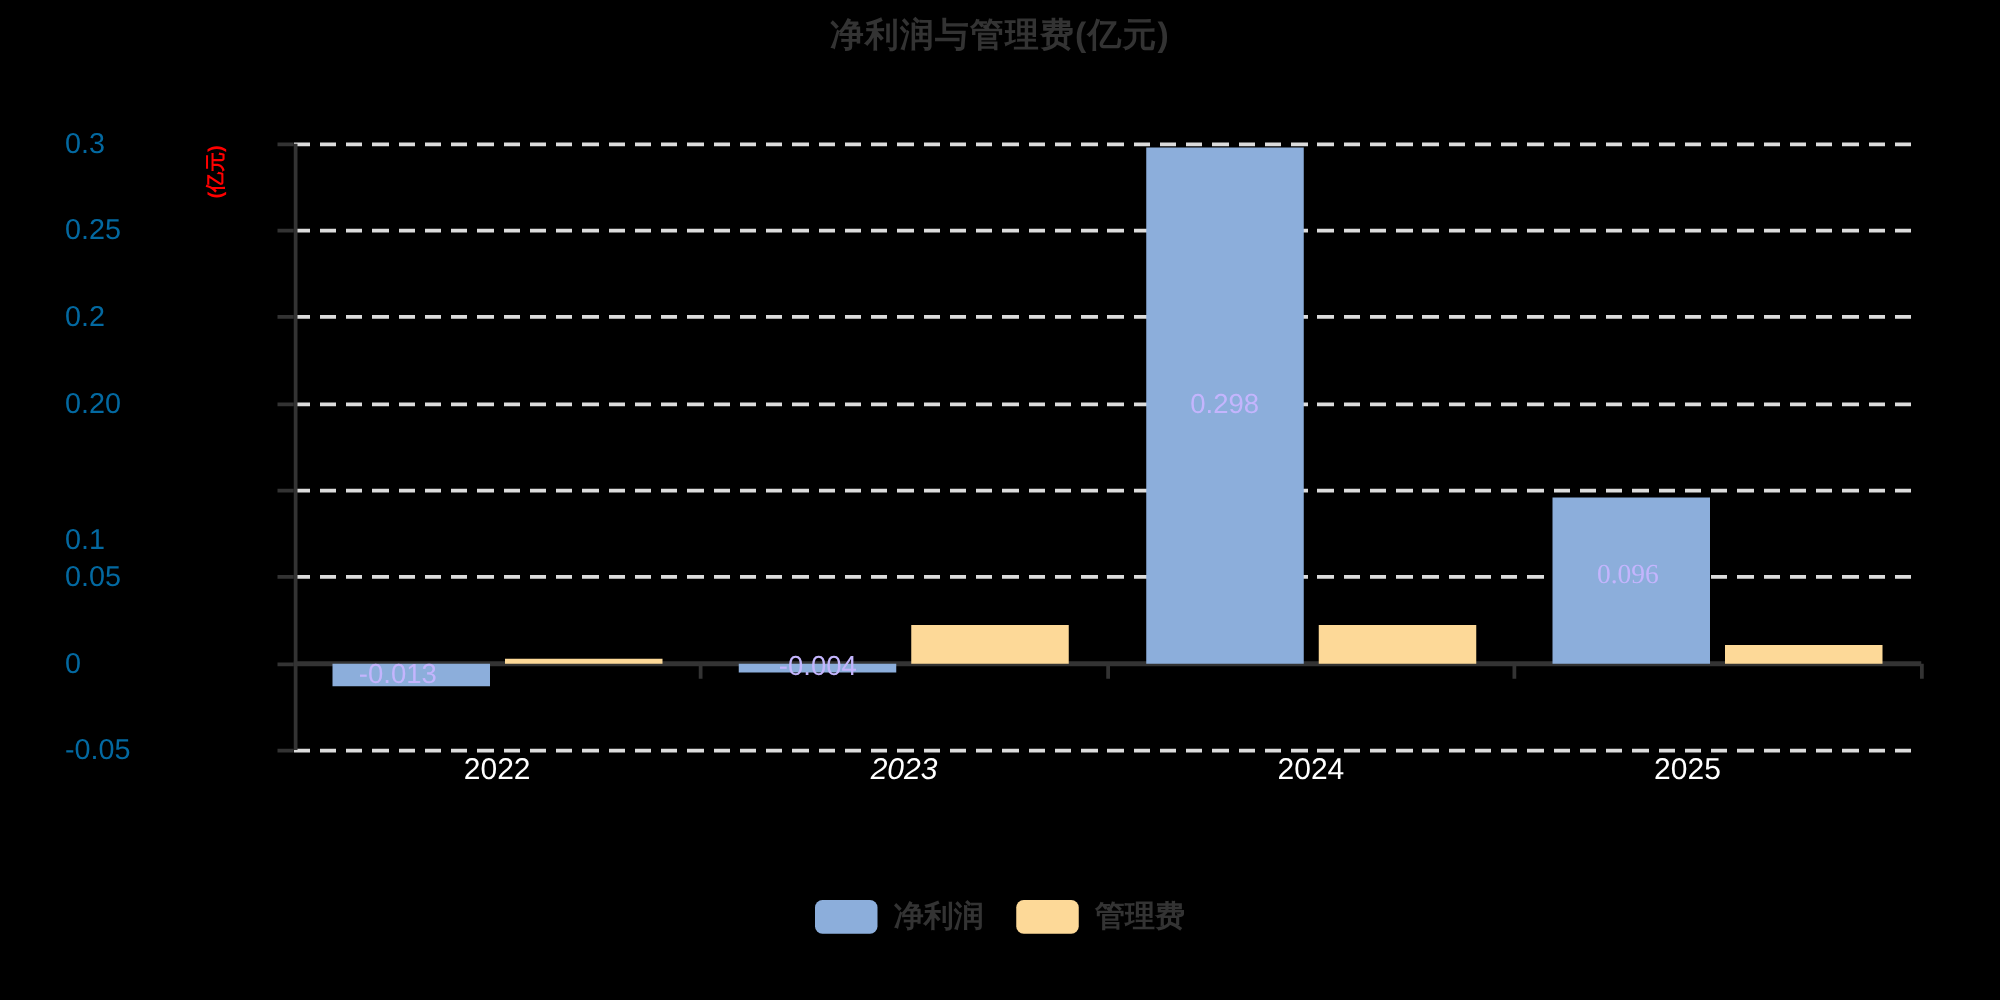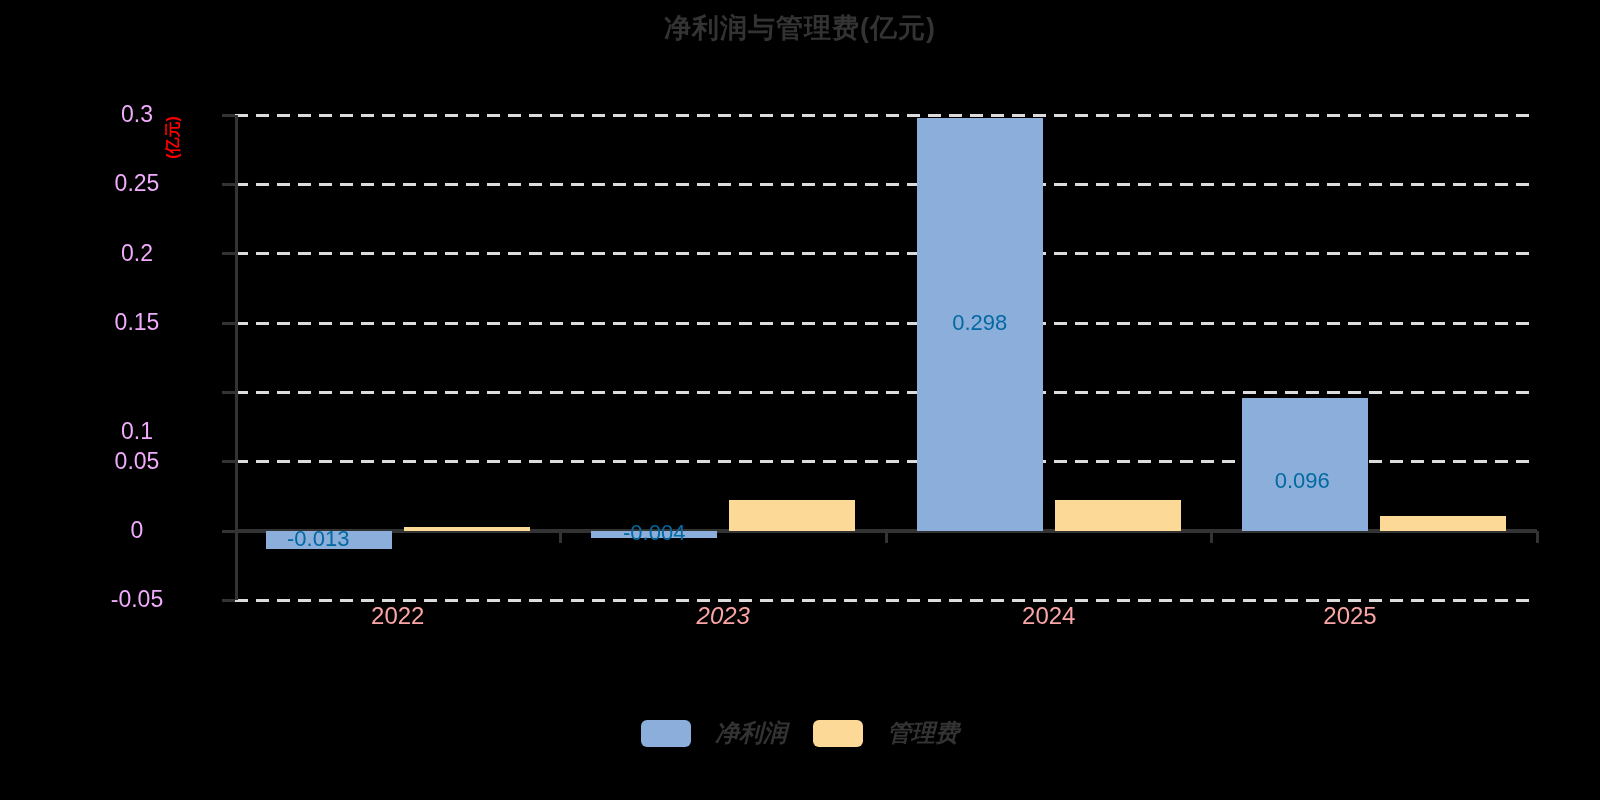--- a/index.html
+++ b/index.html
@@ -15,29 +15,29 @@
     position:absolute;left:128px;top:127px;width:90px;text-align:center;
     color:#f00;font-size:16px;font-weight:bold;
     transform:rotate(-90deg);transform-origin:center center;
   }
   .gridline{position:absolute;height:3px;
     background:repeating-linear-gradient(90deg,#dcdcdc 0 13px,rgba(0,0,0,0) 13px 21px);}
   .axis-line-y{position:absolute;width:3px;background:#333;}
   .axis-line-x{position:absolute;height:4px;background:#333;}
   .tick-y{position:absolute;width:13px;height:3px;background:#333;}
   .tick-x{position:absolute;width:3px;height:12px;background:#333;}
-  .ytick-label{position:absolute;width:170px;text-align:center;font-size:23px;color:#f0abfc;}
-  .xtick-label{position:absolute;width:200px;text-align:center;font-size:24px;color:#fca5a5;}
+  .ytick-label{position:absolute;width:170px;text-align:left;font-size:23px;color:#0369a1;}
+  .xtick-label{position:absolute;width:200px;text-align:center;font-size:24px;color:#ffffff;}
   .bar{position:absolute;}
-  .bar-label{position:absolute;text-align:center;font-size:22px;color:#0369a1;white-space:nowrap;}
+  .bar-label{position:absolute;text-align:center;font-size:22px;color:#c4b5fd;white-space:nowrap;}
   #legend{
     position:absolute;top:716px;left:0;width:1600px;height:34px;
     display:flex;justify-content:center;align-items:center;gap:26px;
   }
-  .legend-item{display:flex;align-items:center;gap:24px;font-style:italic;}
+  .legend-item{display:flex;align-items:center;gap:13px;}
   .legend-swatch{width:50px;height:27px;border-radius:6px;}
   .legend-label{font-size:24px;color:#333;font-weight:bold;}
   #footer-note{
     position:absolute;top:760px;left:0;width:1600px;text-align:center;
     font-size:17px;font-weight:bold;color:#bf860b;
   }
 </style>
 </head>
 <body>
 
@@ -52,21 +52,21 @@
       <div class="tick-y" style="left: 222px; top: 529.5px;"></div>
       <div class="ytick-label" style="left: 52px; top: 517px;">0</div>
       <div class="gridline" style="left: 235px; top: 460.167px; width: 1295px;"></div>
       <div class="tick-y" style="left: 222px; top: 460.167px;"></div>
       <div class="ytick-label" style="left: 52px; top: 447.667px;">0.05</div>
       <div class="gridline" style="left: 235px; top: 390.833px; width: 1295px;"></div>
       <div class="tick-y" style="left: 222px; top: 390.833px;"></div>
       <div class="ytick-label" style="left: 52px; top: 378.333px; margin-top: 40px;">0.1</div>
       <div class="gridline" style="left: 235px; top: 321.5px; width: 1295px;"></div>
       <div class="tick-y" style="left: 222px; top: 321.5px;"></div>
-      <div class="ytick-label" style="left: 52px; top: 309px;">0.15</div>
+      <div class="ytick-label" style="left: 52px; top: 309px;">0.20</div>
       <div class="gridline" style="left: 235px; top: 252.167px; width: 1295px;"></div>
       <div class="tick-y" style="left: 222px; top: 252.167px;"></div>
       <div class="ytick-label" style="left: 52px; top: 239.667px;">0.2</div>
       <div class="gridline" style="left: 235px; top: 182.833px; width: 1295px;"></div>
       <div class="tick-y" style="left: 222px; top: 182.833px;"></div>
       <div class="ytick-label" style="left: 52px; top: 170.333px;">0.25</div>
       <div class="gridline" style="left: 235px; top: 113.5px; width: 1295px;"></div>
       <div class="tick-y" style="left: 222px; top: 113.5px;"></div>
       <div class="ytick-label" style="left: 52px; top: 101px;">0.3</div>
       <div class="axis-line-y" style="left: 235px; top: 115px; height: 485.333px;"></div>
@@ -82,21 +82,21 @@
       <div class="xtick-label" style="left: 623.25px; top: 602px; font-style: italic;">2023</div>
       <div class="bar" style="left: 591.25px; top: 531px; width: 126px; height: 6.93333px; background: rgb(140, 174, 219);"></div>
       <div class="bar-label" style="left: 591.25px; width: 126px; top: 520.467px;">-0.004</div>
       <div class="bar" style="left: 729.25px; top: 500.493px; width: 126px; height: 30.5067px; background: rgb(253, 217, 152);"></div>
       <div class="xtick-label" style="left: 948.75px; top: 602px;">2024</div>
       <div class="bar" style="left: 916.75px; top: 117.773px; width: 126px; height: 413.227px; background: rgb(140, 174, 219);"></div>
       <div class="bar-label" style="left: 916.75px; width: 126px; top: 310.387px;">0.298</div>
       <div class="bar" style="left: 1054.75px; top: 500.493px; width: 126px; height: 30.5067px; background: rgb(253, 217, 152);"></div>
       <div class="xtick-label" style="left: 1250px; top: 602px;">2025</div>
       <div class="bar" style="left: 1242.25px; top: 397.88px; width: 126px; height: 133.12px; background: rgb(140, 174, 219);"></div>
-      <div class="bar-label" style="left: 1242.25px; width: 120px; top: 468px;">0.096</div>
+      <div class="bar-label" style="left: 1242.25px; width: 120px; top: 446px; font-family: Liberation Serif, serif;">0.096</div>
       <div class="bar" style="left: 1380.25px; top: 515.747px; width: 126px; height: 15.2533px; background: rgb(253, 217, 152);"></div>
     </div>
 
   <div id="legend">
     <div class="legend-item">
       <span class="legend-swatch" style="background: rgb(140, 174, 219);"></span>
       <span class="legend-label">净利润</span>
     </div>
     <div class="legend-item">
       <span class="legend-swatch" style="background: rgb(253, 217, 152);"></span>

